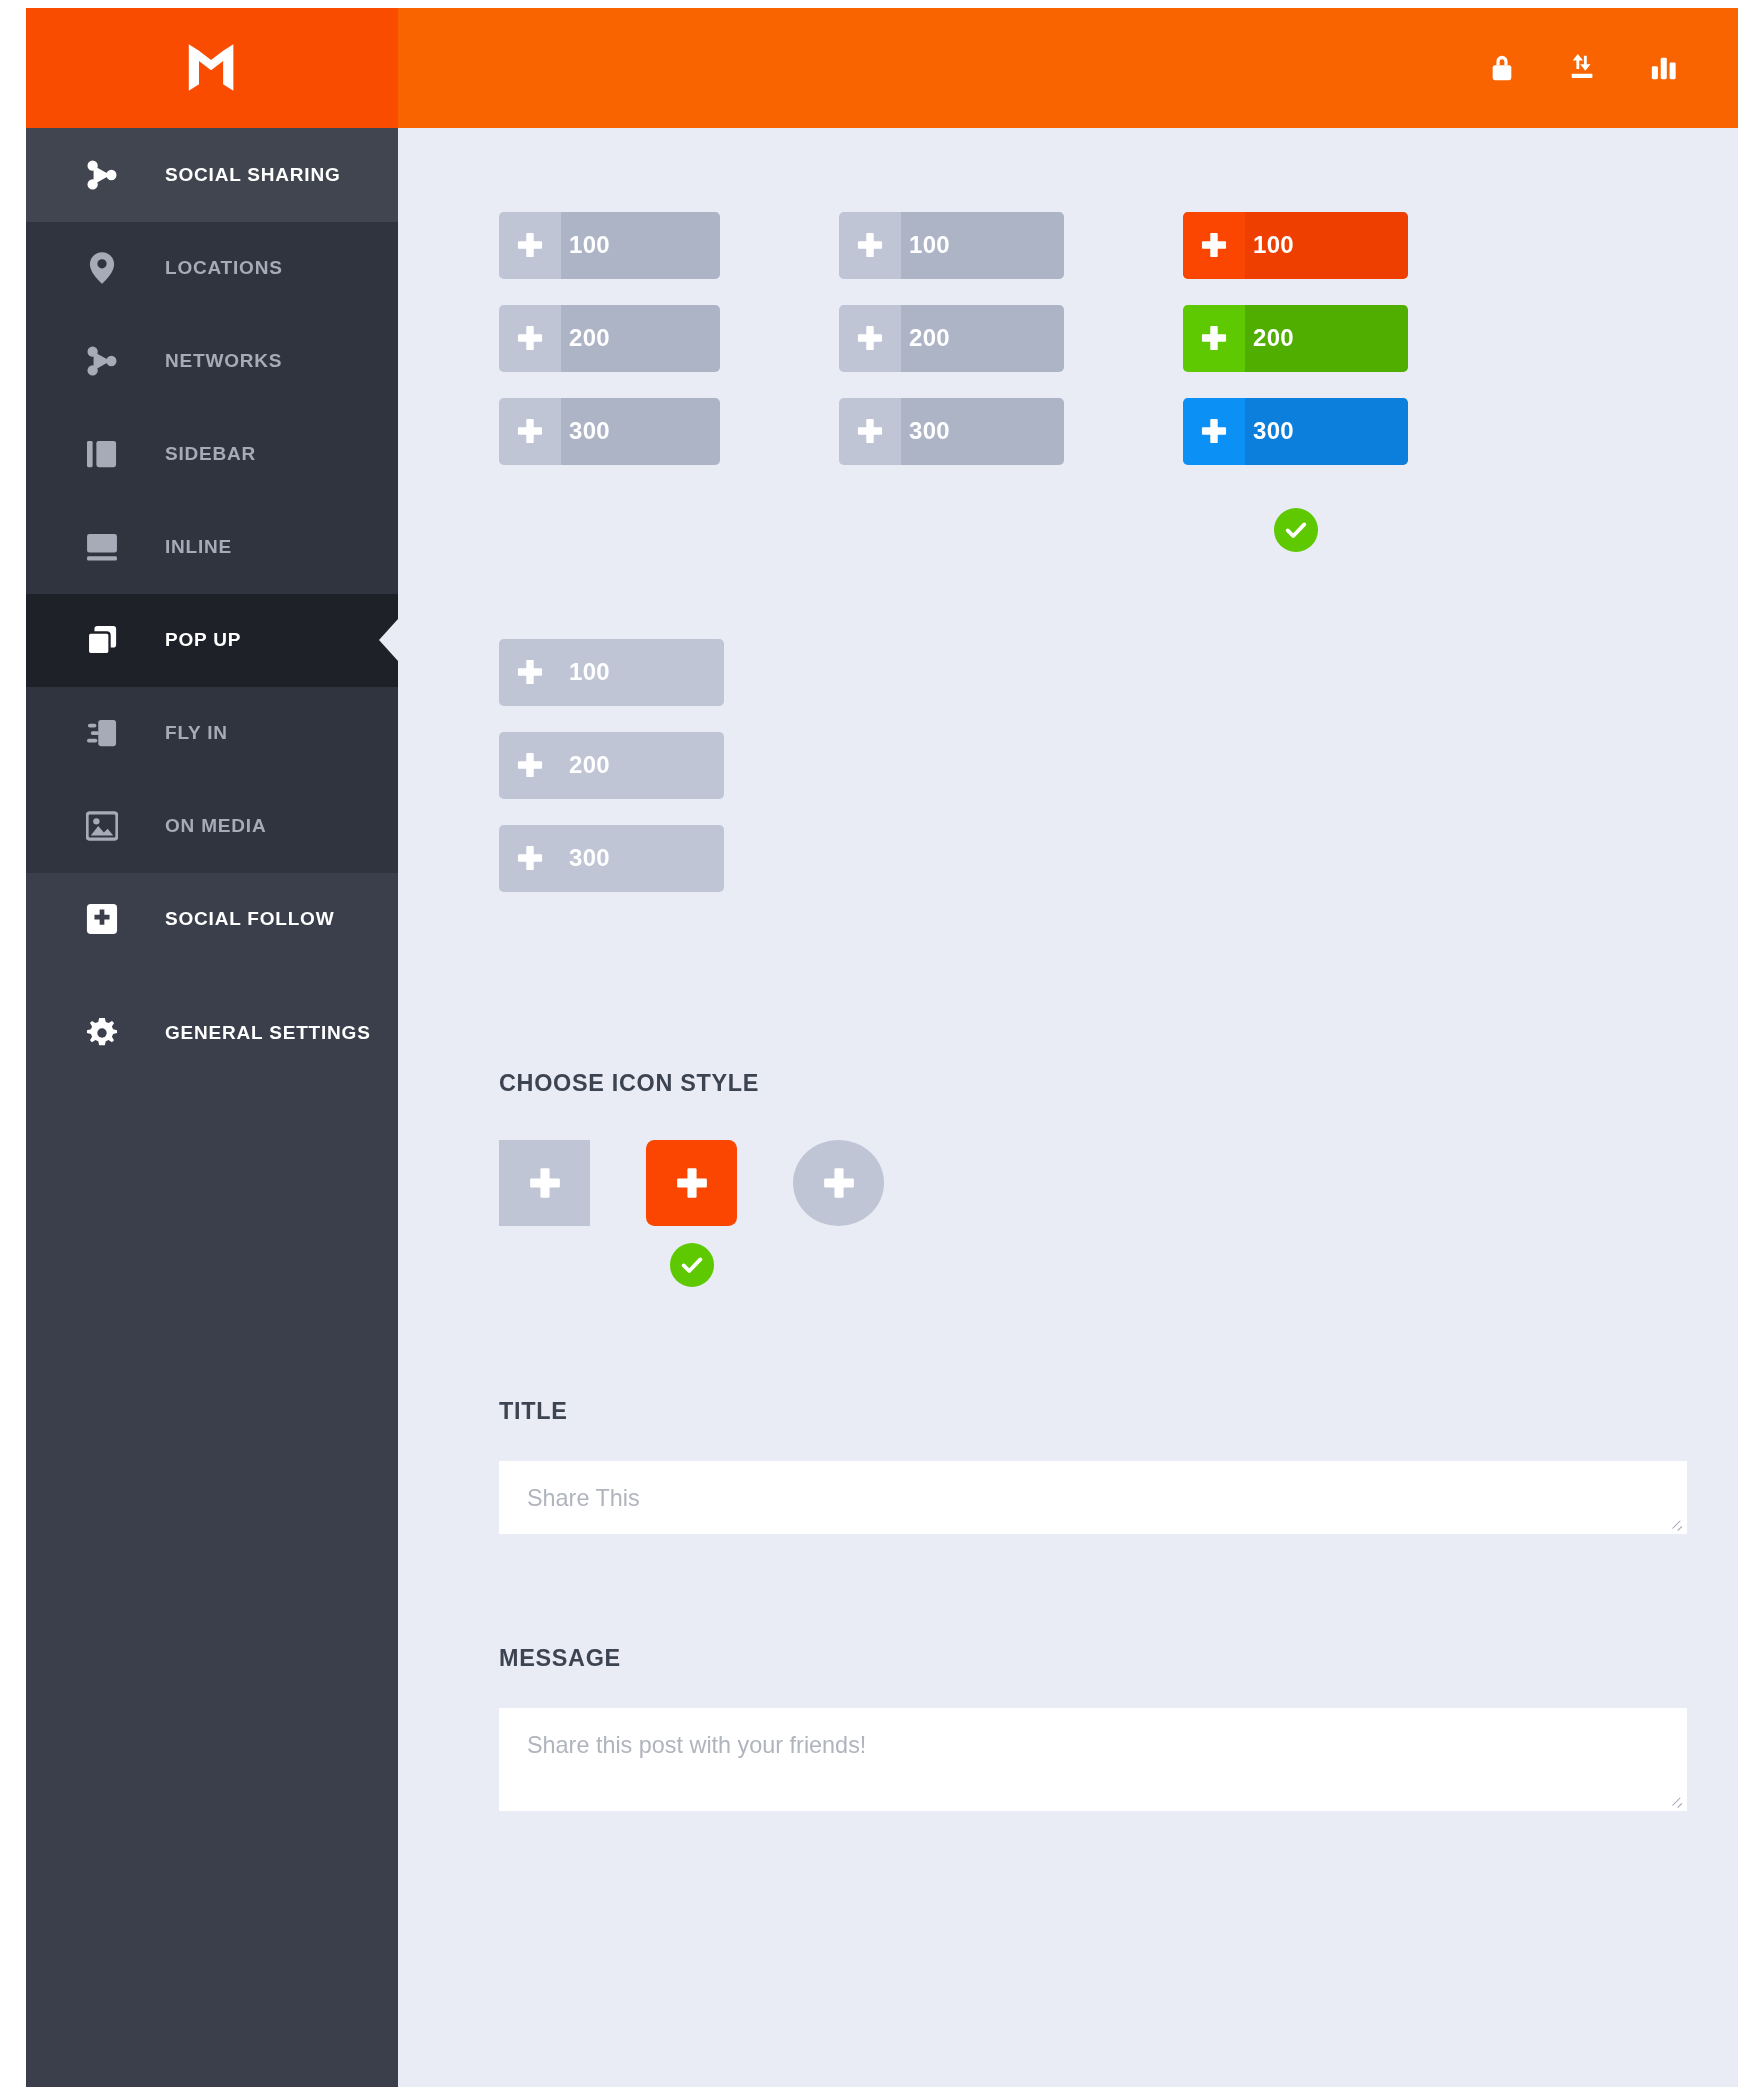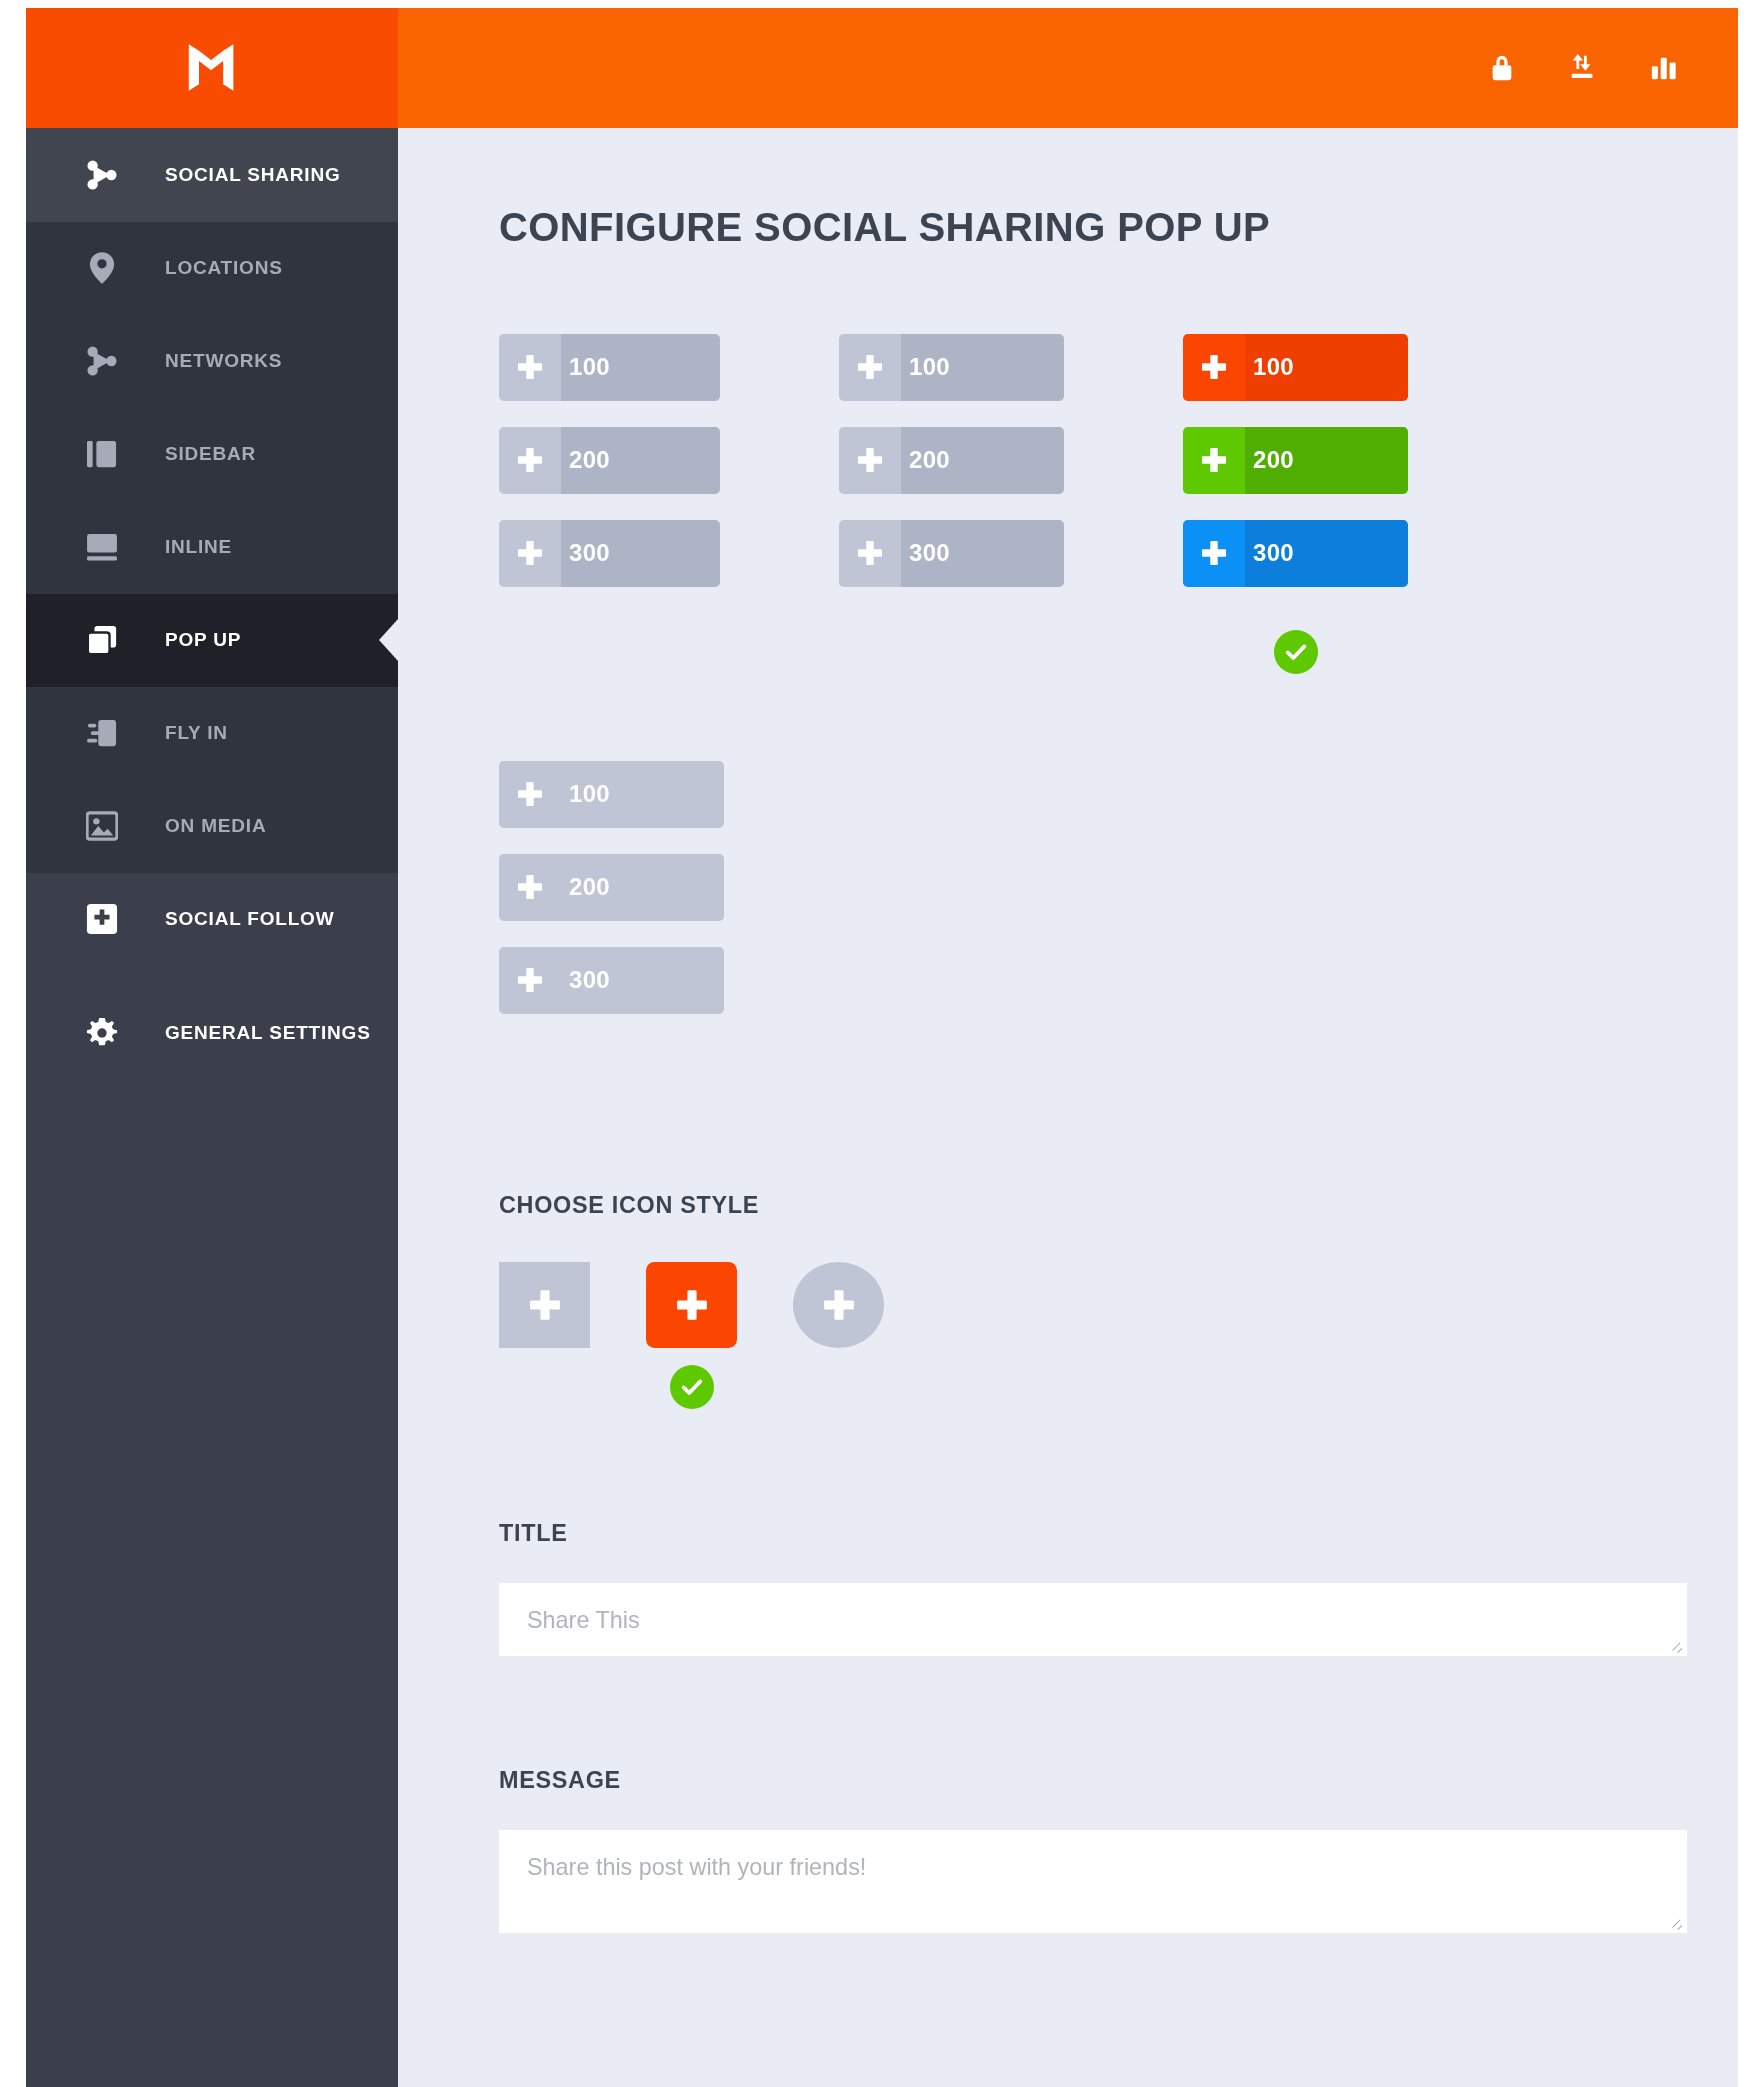--- a/index.html
+++ b/index.html
@@ -333,21 +333,20 @@
             <circle cx="17" cy="17" r="5" fill="#3a3f4b"></circle>
           </svg>
         </span>
         <span class="nav-label">GENERAL SETTINGS</span>
       </div>
     </div>
   </div>
 
   <div class="main">
 
-    <div class="page-title">CONFIGURE SOCIAL SHARING POP UP</div>
 
     <div class="style-area">
 
       <div class="style-cols">
 
         <div class="style-col col-gap-a">
           <div class="sbtn w236">
             <span class="part-ico g-light">
               <svg class="plus-svg" width="26" height="26" viewBox="0 0 28 28">
                   <path d="M11 2 h6 v9 h9 v6 h-9 v9 h-6 v-9 h-9 v-6 h9 z" fill="#fff" stroke="#fff" stroke-width="2" stroke-linejoin="round"></path>

